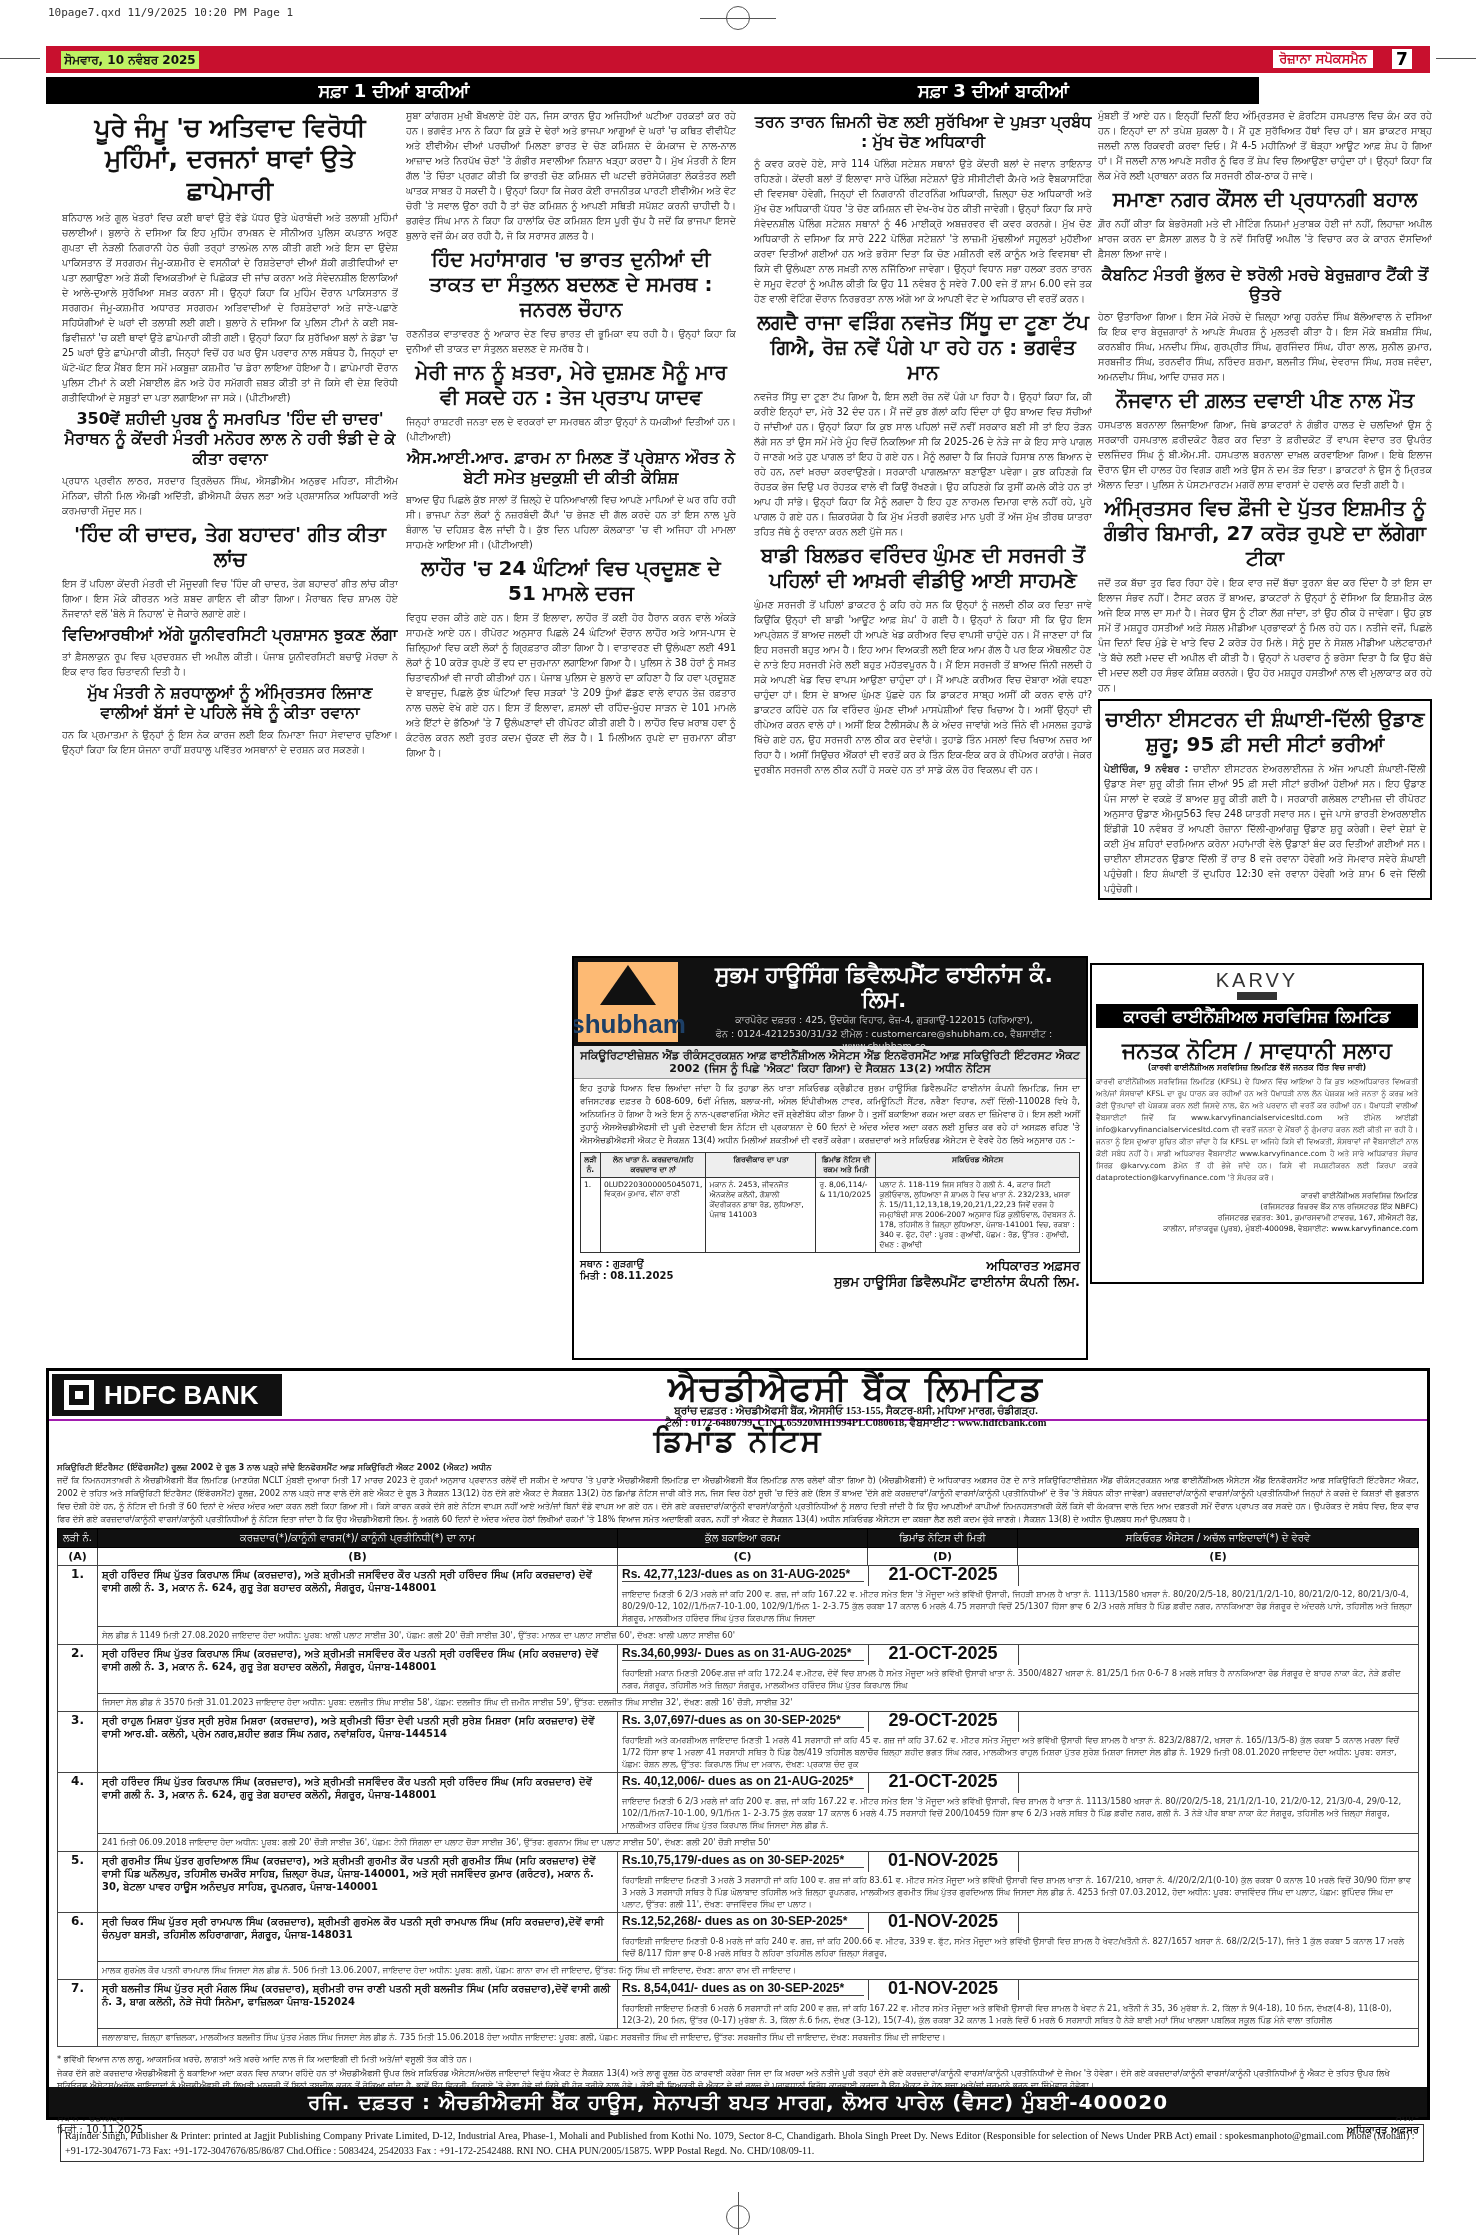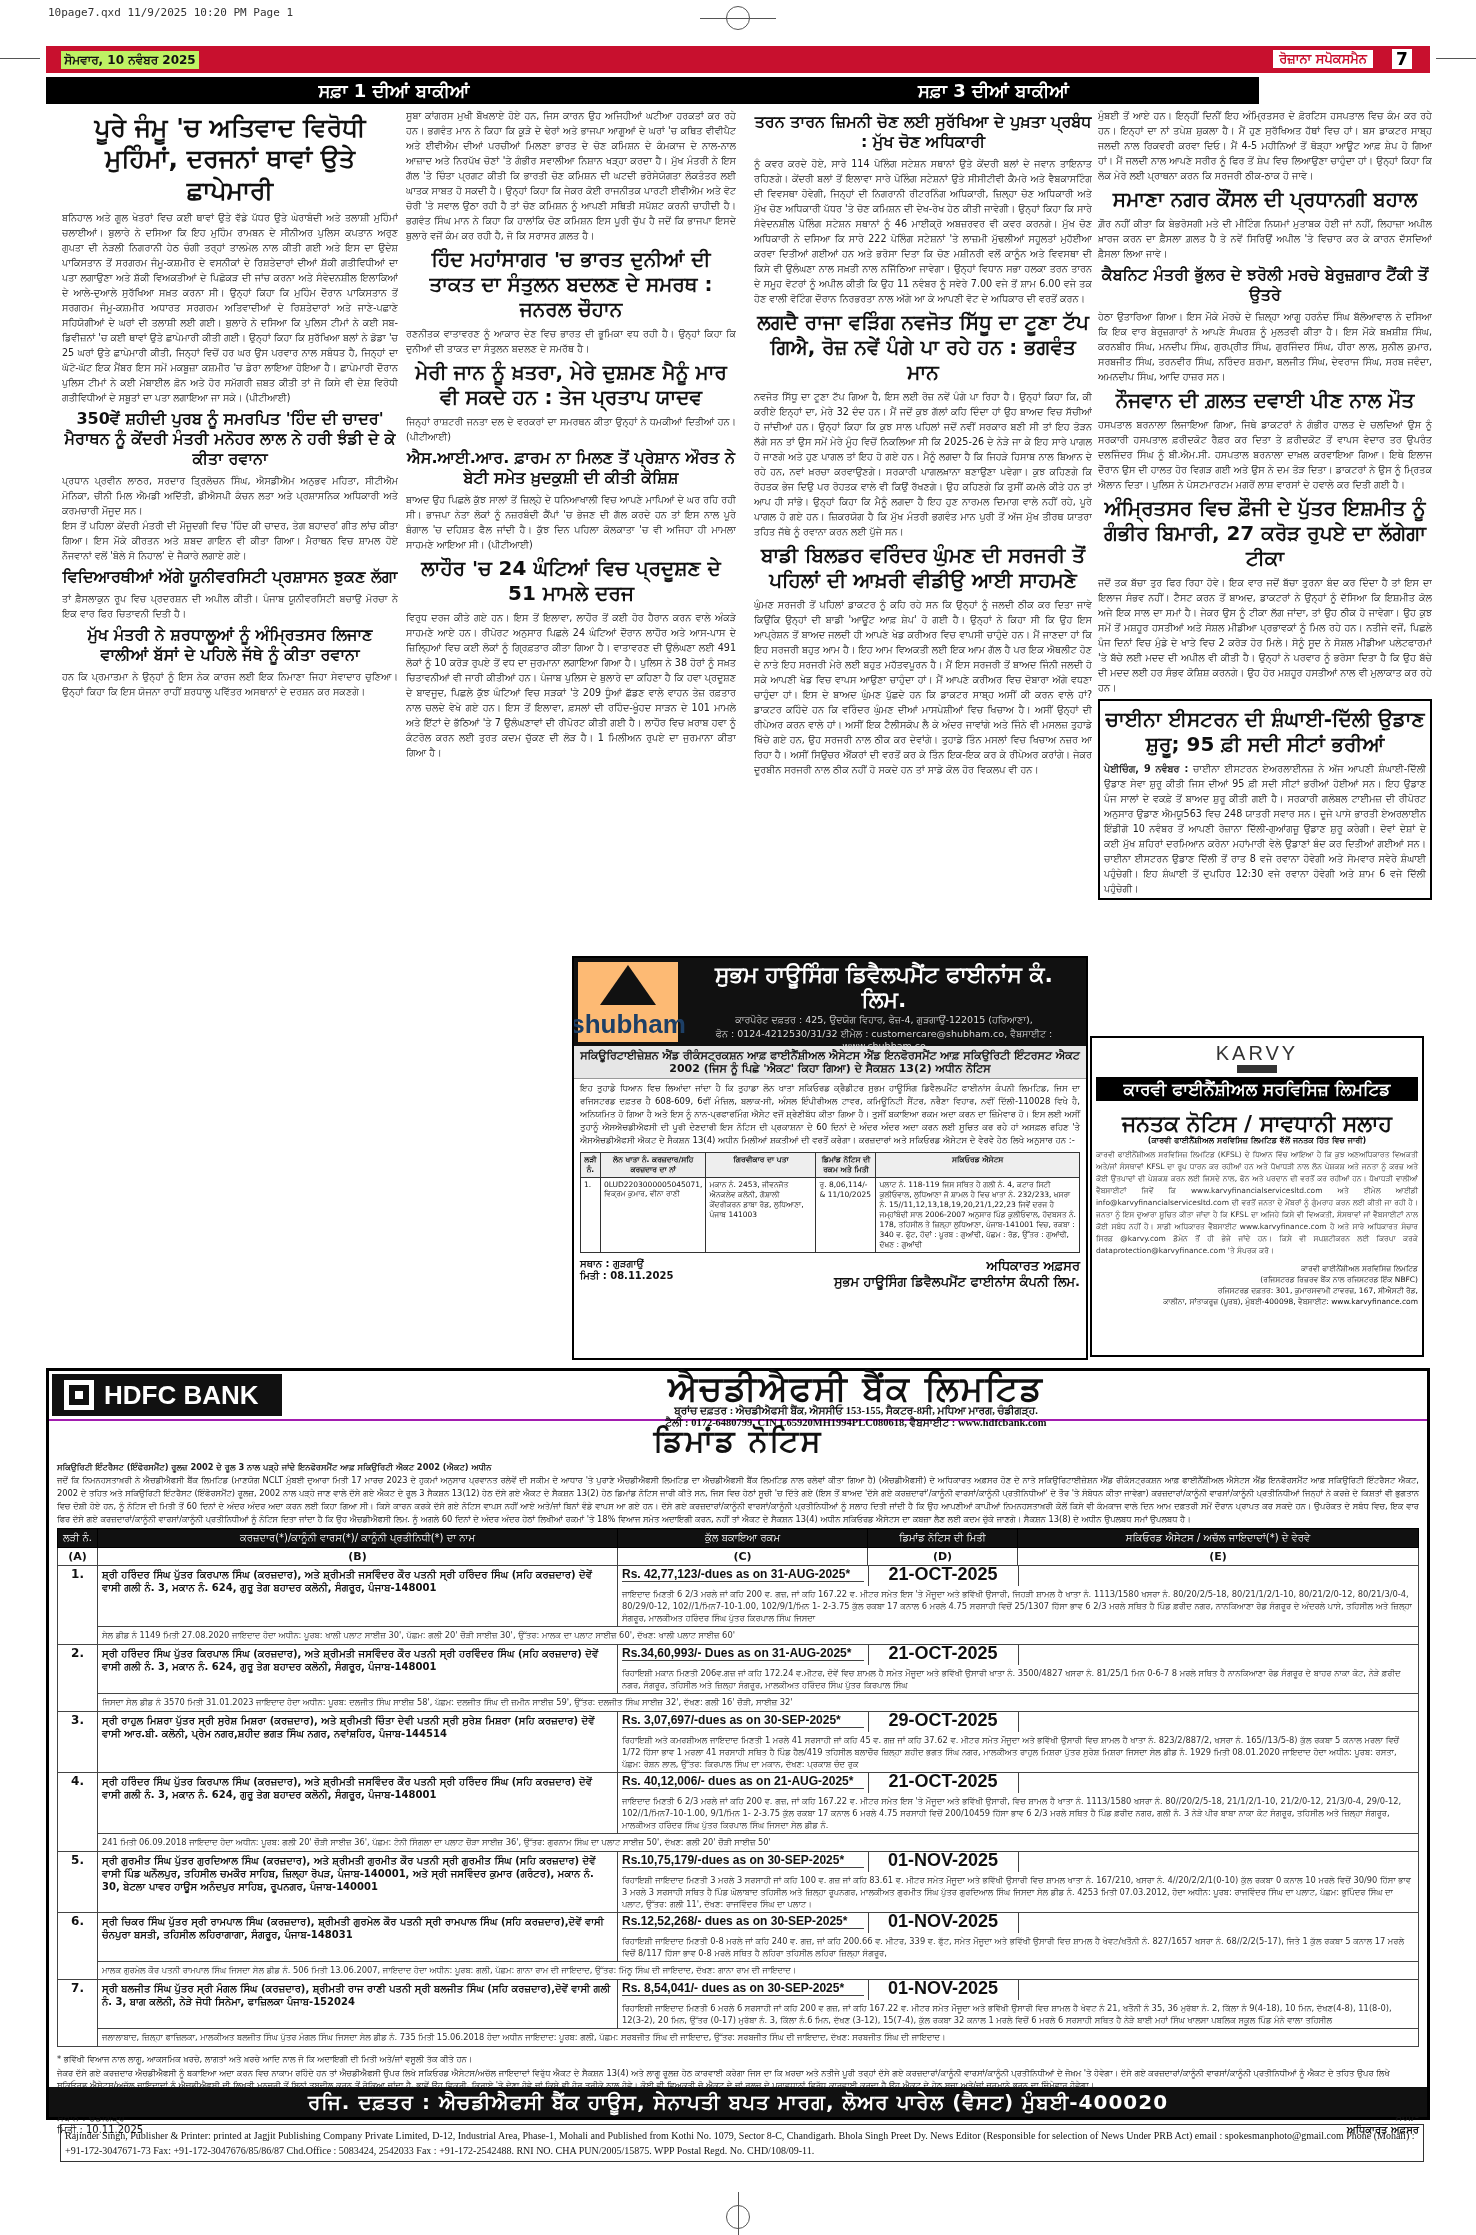--- a/index.html
+++ b/index.html
@@ -87,20 +87,21 @@
 </div>
 
 <div class="secbar" style="left:46px;width:696px">ਸਫ਼ਾ 1 ਦੀਆਂ ਬਾਕੀਆਂ</div>
 <div class="secbar" style="left:728px;width:531px">ਸਫ਼ਾ 3 ਦੀਆਂ ਬਾਕੀਆਂ</div>
 
 <div class="col" style="left:62px;top:108px;width:336px;height:992px">
   <div class="hl big">ਪੂਰੇ ਜੰਮੂ 'ਚ ਅਤਿਵਾਦ ਵਿਰੋਧੀ ਮੁਹਿੰਮਾਂ, ਦਰਜਨਾਂ ਥਾਵਾਂ ਉਤੇ ਛਾਪੇਮਾਰੀ</div>
   <div class="body">ਬਨਿਹਾਲ ਅਤੇ ਗੂਲ ਖੇਤਰਾਂ ਵਿਚ ਕਈ ਥਾਵਾਂ ਉਤੇ ਵੱਡੇ ਪੱਧਰ ਉਤੇ ਘੇਰਾਬੰਦੀ ਅਤੇ ਤਲਾਸ਼ੀ ਮੁਹਿੰਮਾਂ ਚਲਾਈਆਂ। ਬੁਲਾਰੇ ਨੇ ਦਸਿਆ ਕਿ ਇਹ ਮੁਹਿੰਮ ਰਾਮਬਨ ਦੇ ਸੀਨੀਅਰ ਪੁਲਿਸ ਕਪਤਾਨ ਅਰੁਣ ਗੁਪਤਾ ਦੀ ਨੇੜਲੀ ਨਿਗਰਾਨੀ ਹੇਠ ਚੰਗੀ ਤਰ੍ਹਾਂ ਤਾਲਮੇਲ ਨਾਲ ਕੀਤੀ ਗਈ ਅਤੇ ਇਸ ਦਾ ਉਦੇਸ਼ ਪਾਕਿਸਤਾਨ ਤੋਂ ਸਰਗਰਮ ਜੰਮੂ-ਕਸ਼ਮੀਰ ਦੇ ਵਸਨੀਕਾਂ ਦੇ ਰਿਸ਼ਤੇਦਾਰਾਂ ਦੀਆਂ ਸ਼ੱਕੀ ਗਤੀਵਿਧੀਆਂ ਦਾ ਪਤਾ ਲਗਾਉਣਾ ਅਤੇ ਸ਼ੱਕੀ ਵਿਅਕਤੀਆਂ ਦੇ ਪਿਛੋਕੜ ਦੀ ਜਾਂਚ ਕਰਨਾ ਅਤੇ ਸੰਵੇਦਨਸ਼ੀਲ ਇਲਾਕਿਆਂ ਦੇ ਆਲੇ-ਦੁਆਲੇ ਸੁਰੱਖਿਆ ਸਖ਼ਤ ਕਰਨਾ ਸੀ। ਉਨ੍ਹਾਂ ਕਿਹਾ ਕਿ ਮੁਹਿੰਮ ਦੌਰਾਨ ਪਾਕਿਸਤਾਨ ਤੋਂ ਸਰਗਰਮ ਜੰਮੂ-ਕਸ਼ਮੀਰ ਅਧਾਰਤ ਸਰਗਰਮ ਅਤਿਵਾਦੀਆਂ ਦੇ ਰਿਸ਼ਤੇਦਾਰਾਂ ਅਤੇ ਜਾਣੇ-ਪਛਾਣੇ ਸਹਿਯੋਗੀਆਂ ਦੇ ਘਰਾਂ ਦੀ ਤਲਾਸ਼ੀ ਲਈ ਗਈ। ਬੁਲਾਰੇ ਨੇ ਦਸਿਆ ਕਿ ਪੁਲਿਸ ਟੀਮਾਂ ਨੇ ਕਈ ਸਬ-ਡਿਵੀਜ਼ਨਾਂ 'ਚ ਕਈ ਥਾਵਾਂ ਉਤੇ ਛਾਪੇਮਾਰੀ ਕੀਤੀ ਗਈ। ਉਨ੍ਹਾਂ ਕਿਹਾ ਕਿ ਸੁਰੱਖਿਆ ਬਲਾਂ ਨੇ ਡੋਡਾ 'ਚ 25 ਘਰਾਂ ਉਤੇ ਛਾਪੇਮਾਰੀ ਕੀਤੀ, ਜਿਨ੍ਹਾਂ ਵਿਚੋਂ ਹਰ ਘਰ ਉਸ ਪਰਵਾਰ ਨਾਲ ਸਬੰਧਤ ਹੈ, ਜਿਨ੍ਹਾਂ ਦਾ ਘੱਟੋ-ਘੱਟ ਇਕ ਮੈਂਬਰ ਇਸ ਸਮੇਂ ਮਕਬੂਜ਼ਾ ਕਸ਼ਮੀਰ 'ਚ ਡੇਰਾ ਲਾਇਆ ਹੋਇਆ ਹੈ। ਛਾਪੇਮਾਰੀ ਦੌਰਾਨ ਪੁਲਿਸ ਟੀਮਾਂ ਨੇ ਕਈ ਮੋਬਾਈਲ ਫ਼ੋਨ ਅਤੇ ਹੋਰ ਸਮੱਗਰੀ ਜ਼ਬਤ ਕੀਤੀ ਤਾਂ ਜੋ ਕਿਸੇ ਵੀ ਦੇਸ਼ ਵਿਰੋਧੀ ਗਤੀਵਿਧੀਆਂ ਦੇ ਸਬੂਤਾਂ ਦਾ ਪਤਾ ਲਗਾਇਆ ਜਾ ਸਕੇ। (ਪੀਟੀਆਈ)</div>
   <div class="hl sm">350ਵੇਂ ਸ਼ਹੀਦੀ ਪੁਰਬ ਨੂੰ ਸਮਰਪਿਤ 'ਹਿੰਦ ਦੀ ਚਾਦਰ' ਮੈਰਾਥਨ ਨੂੰ ਕੇਂਦਰੀ ਮੰਤਰੀ ਮਨੋਹਰ ਲਾਲ ਨੇ ਹਰੀ ਝੰਡੀ ਦੇ ਕੇ ਕੀਤਾ ਰਵਾਨਾ</div>
   <div class="body">ਪ੍ਰਧਾਨ ਪ੍ਰਵੀਨ ਲਾਠਰ, ਸਰਦਾਰ ਤ੍ਰਿਲੋਚਨ ਸਿੰਘ, ਐਸਡੀਐਮ ਅਨੁਭਵ ਮਹਿਤਾ, ਸੀਟੀਐਮ ਮੋਨਿਕਾ, ਚੀਨੀ ਮਿਲ ਐਮਡੀ ਅਦਿੱਤੀ, ਡੀਐਸਪੀ ਕੰਚਨ ਲਤਾ ਅਤੇ ਪ੍ਰਸ਼ਾਸਨਿਕ ਅਧਿਕਾਰੀ ਅਤੇ ਕਰਮਚਾਰੀ ਮੌਜੂਦ ਸਨ।</div>
+  <div class="hl mid">'ਹਿੰਦ ਕੀ ਚਾਦਰ, ਤੇਗ ਬਹਾਦਰ' ਗੀਤ ਕੀਤਾ ਲਾਂਚ</div>
   <div class="body">ਇਸ ਤੋਂ ਪਹਿਲਾ ਕੇਂਦਰੀ ਮੰਤਰੀ ਦੀ ਮੌਜੂਦਗੀ ਵਿਚ 'ਹਿੰਦ ਕੀ ਚਾਦਰ, ਤੇਗ ਬਹਾਦਰ' ਗੀਤ ਲਾਂਚ ਕੀਤਾ ਗਿਆ। ਇਸ ਮੌਕੇ ਕੀਰਤਨ ਅਤੇ ਸ਼ਬਦ ਗਾਇਨ ਵੀ ਕੀਤਾ ਗਿਆ। ਮੈਰਾਥਨ ਵਿਚ ਸ਼ਾਮਲ ਹੋਏ ਨੌਜਵਾਨਾਂ ਵਲੋਂ 'ਬੋਲੇ ਸੋ ਨਿਹਾਲ' ਦੇ ਜੈਕਾਰੇ ਲਗਾਏ ਗਏ।</div>
   <div class="hl sm">ਵਿਦਿਆਰਥੀਆਂ ਅੱਗੇ ਯੂਨੀਵਰਸਿਟੀ ਪ੍ਰਸ਼ਾਸਨ ਝੁਕਣ ਲੱਗਾ</div>
   <div class="body">ਤਾਂ ਫ਼ੈਸਲਾਕੁਨ ਰੂਪ ਵਿਚ ਪ੍ਰਦਰਸ਼ਨ ਦੀ ਅਪੀਲ ਕੀਤੀ। ਪੰਜਾਬ ਯੂਨੀਵਰਸਿਟੀ ਬਚਾਉ ਮੋਰਚਾ ਨੇ ਇਕ ਵਾਰ ਫਿਰ ਚਿਤਾਵਨੀ ਦਿਤੀ ਹੈ।</div>
   <div class="hl sm">ਮੁੱਖ ਮੰਤਰੀ ਨੇ ਸ਼ਰਧਾਲੂਆਂ ਨੂੰ ਅੰਮ੍ਰਿਤਸਰ ਲਿਜਾਣ ਵਾਲੀਆਂ ਬੱਸਾਂ ਦੇ ਪਹਿਲੇ ਜੱਥੇ ਨੂੰ ਕੀਤਾ ਰਵਾਨਾ</div>
   <div class="body">ਹਨ ਕਿ ਪ੍ਰਮਾਤਮਾ ਨੇ ਉਨ੍ਹਾਂ ਨੂੰ ਇਸ ਨੇਕ ਕਾਰਜ ਲਈ ਇਕ ਨਿਮਾਣਾ ਜਿਹਾ ਸੇਵਾਦਾਰ ਚੁਣਿਆ। ਉਨ੍ਹਾਂ ਕਿਹਾ ਕਿ ਇਸ ਯੋਜਨਾ ਰਾਹੀਂ ਸ਼ਰਧਾਲੂ ਪਵਿੱਤਰ ਅਸਥਾਨਾਂ ਦੇ ਦਰਸ਼ਨ ਕਰ ਸਕਣਗੇ।</div>
 </div>
 
 <div class="col" style="left:406px;top:108px;width:330px;height:840px">
   <div class="body">ਸੂਬਾ ਕਾਂਗਰਸ ਮੁਖੀ ਬੌਖਲਾਏ ਹੋਏ ਹਨ, ਜਿਸ ਕਾਰਨ ਉਹ ਅਜਿਹੀਆਂ ਘਟੀਆ ਹਰਕਤਾਂ ਕਰ ਰਹੇ ਹਨ। ਭਗਵੰਤ ਮਾਨ ਨੇ ਕਿਹਾ ਕਿ ਕੂੜੇ ਦੇ ਢੇਰਾਂ ਅਤੇ ਭਾਜਪਾ ਆਗੂਆਂ ਦੇ ਘਰਾਂ 'ਚ ਕਥਿਤ ਵੀਵੀਪੈਟ ਅਤੇ ਈਵੀਐਮ ਦੀਆਂ ਪਰਚੀਆਂ ਮਿਲਣਾ ਭਾਰਤ ਦੇ ਚੋਣ ਕਮਿਸ਼ਨ ਦੇ ਕੰਮਕਾਜ ਦੇ ਨਾਲ-ਨਾਲ ਆਜ਼ਾਦ ਅਤੇ ਨਿਰਪੱਖ ਚੋਣਾਂ 'ਤੇ ਗੰਭੀਰ ਸਵਾਲੀਆ ਨਿਸ਼ਾਨ ਖੜ੍ਹਾ ਕਰਦਾ ਹੈ। ਮੁੱਖ ਮੰਤਰੀ ਨੇ ਇਸ ਗੱਲ 'ਤੇ ਚਿੰਤਾ ਪ੍ਰਗਟ ਕੀਤੀ ਕਿ ਭਾਰਤੀ ਚੋਣ ਕਮਿਸ਼ਨ ਦੀ ਘਟਦੀ ਭਰੋਸੇਯੋਗਤਾ ਲੋਕਤੰਤਰ ਲਈ ਘਾਤਕ ਸਾਬਤ ਹੋ ਸਕਦੀ ਹੈ। ਉਨ੍ਹਾਂ ਕਿਹਾ ਕਿ ਜੇਕਰ ਕੋਈ ਰਾਜਨੀਤਕ ਪਾਰਟੀ ਈਵੀਐਮ ਅਤੇ ਵੋਟ ਚੋਰੀ 'ਤੇ ਸਵਾਲ ਉਠਾ ਰਹੀ ਹੈ ਤਾਂ ਚੋਣ ਕਮਿਸ਼ਨ ਨੂੰ ਆਪਣੀ ਸਥਿਤੀ ਸਪੱਸ਼ਟ ਕਰਨੀ ਚਾਹੀਦੀ ਹੈ। ਭਗਵੰਤ ਸਿੰਘ ਮਾਨ ਨੇ ਕਿਹਾ ਕਿ ਹਾਲਾਂਕਿ ਚੋਣ ਕਮਿਸ਼ਨ ਇਸ ਪੂਰੀ ਚੁੱਪ ਹੈ ਜਦੋਂ ਕਿ ਭਾਜਪਾ ਇਸਦੇ ਬੁਲਾਰੇ ਵਜੋਂ ਕੰਮ ਕਰ ਰਹੀ ਹੈ, ਜੋ ਕਿ ਸਰਾਸਰ ਗ਼ਲਤ ਹੈ।</div>
   <div class="hl mid">ਹਿੰਦ ਮਹਾਂਸਾਗਰ 'ਚ ਭਾਰਤ ਦੁਨੀਆਂ ਦੀ ਤਾਕਤ ਦਾ ਸੰਤੁਲਨ ਬਦਲਣ ਦੇ ਸਮਰਥ : ਜਨਰਲ ਚੌਹਾਨ</div>
@@ -177,21 +178,21 @@
       <div>ਸਥਾਨ : ਗੁੜਗਾਉਂ</div>
       <div>ਮਿਤੀ : 08.11.2025</div>
     </div>
     <div class="r">
       <div>ਅਧਿਕਾਰਤ ਅਫ਼ਸਰ</div>
       <div>ਸੁਭਮ ਹਾਊਸਿੰਗ ਡਿਵੈਲਪਮੈਂਟ ਫਾਈਨਾਂਸ ਕੰਪਨੀ ਲਿਮ.</div>
     </div>
   </div>
 </div>
 
-<div class="box" style="left:1090px;top:1036px;width:334px;height:321px;overflow:hidden">
+<div class="box" style="left:1090px;top:963px;width:334px;height:321px;overflow:hidden">
   <div class="karvy">
     <div class="logo">KARVY</div>
     <div class="lsub"></div>
     <div class="bar">ਕਾਰਵੀ ਫਾਈਨੈਂਸ਼ੀਅਲ ਸਰਵਿਸਿਜ਼ ਲਿਮਟਿਡ</div>
     <div class="title">ਜਨਤਕ ਨੋਟਿਸ / ਸਾਵਧਾਨੀ ਸਲਾਹ</div>
     <div class="sub">(ਕਾਰਵੀ ਫਾਈਨੈਂਸ਼ੀਅਲ ਸਰਵਿਸਿਜ਼ ਲਿਮਟਿਡ ਵੱਲੋਂ ਜਨਤਕ ਹਿੱਤ ਵਿਚ ਜਾਰੀ)</div>
     <div class="txt">ਕਾਰਵੀ ਫਾਈਨੈਂਸ਼ੀਅਲ ਸਰਵਿਸਿਜ਼ ਲਿਮਟਿਡ (KFSL) ਦੇ ਧਿਆਨ ਵਿੱਚ ਆਇਆ ਹੈ ਕਿ ਕੁਝ ਅਣਅਧਿਕਾਰਤ ਵਿਅਕਤੀ ਅਤੇ/ਜਾਂ ਸੰਸਥਾਵਾਂ KFSL ਦਾ ਰੂਪ ਧਾਰਨ ਕਰ ਰਹੀਆਂ ਹਨ ਅਤੇ ਧੋਖਾਧੜੀ ਨਾਲ ਲੋਨ ਪੇਸ਼ਕਸ਼ ਅਤੇ ਜਨਤਾ ਨੂੰ ਕਰਜ਼ ਅਤੇ ਕੋਈ ਉਤਪਾਦਾਂ ਦੀ ਪੇਸ਼ਕਸ਼ ਕਰਨ ਲਈ ਜਿਸਦੇ ਨਾਲ, ਫੋਨ ਅਤੇ ਪਰਦਾਨ ਦੀ ਵਰਤੋਂ ਕਰ ਰਹੀਆਂ ਹਨ। ਧੋਖਾਧੜੀ ਵਾਲੀਆਂ ਵੈੱਬਸਾਈਟਾਂ ਜਿਵੇਂ ਕਿ www.karvyfinancialservicesltd.com ਅਤੇ ਈਮੇਲ ਆਈਡੀ info@karvyfinancialservicesltd.com ਦੀ ਵਰਤੋਂ ਜਨਤਾ ਦੇ ਮੈਂਬਰਾਂ ਨੂੰ ਗੁੰਮਰਾਹ ਕਰਨ ਲਈ ਕੀਤੀ ਜਾ ਰਹੀ ਹੈ। ਜਨਤਾ ਨੂੰ ਇਸ ਦੁਆਰਾ ਸੂਚਿਤ ਕੀਤਾ ਜਾਂਦਾ ਹੈ ਕਿ KFSL ਦਾ ਅਜਿਹੇ ਕਿਸੇ ਵੀ ਵਿਅਕਤੀ, ਸੰਸਥਾਵਾਂ ਜਾਂ ਵੈੱਬਸਾਈਟਾਂ ਨਾਲ ਕੋਈ ਸਬੰਧ ਨਹੀਂ ਹੈ। ਸਾਡੀ ਅਧਿਕਾਰਤ ਵੈੱਬਸਾਈਟ www.karvyfinance.com ਹੈ ਅਤੇ ਸਾਰੇ ਅਧਿਕਾਰਤ ਸੰਚਾਰ ਸਿਰਫ਼ @karvy.com ਡੋਮੇਨ ਤੋਂ ਹੀ ਭੇਜੇ ਜਾਂਦੇ ਹਨ। ਕਿਸੇ ਵੀ ਸਪਸ਼ਟੀਕਰਨ ਲਈ ਕਿਰਪਾ ਕਰਕੇ dataprotection@karvyfinance.com 'ਤੇ ਸੰਪਰਕ ਕਰੋ।</div>
     <div class="addr">
       <div>ਕਾਰਵੀ ਫਾਈਨੈਂਸ਼ੀਅਲ ਸਰਵਿਸਿਜ਼ ਲਿਮਟਿਡ</div>
       <div>(ਰਜਿਸਟਰਡ ਰਿਜ਼ਰਵ ਬੈਂਕ ਨਾਲ ਰਜਿਸਟਰਡ ਇੱਕ NBFC)</div>

